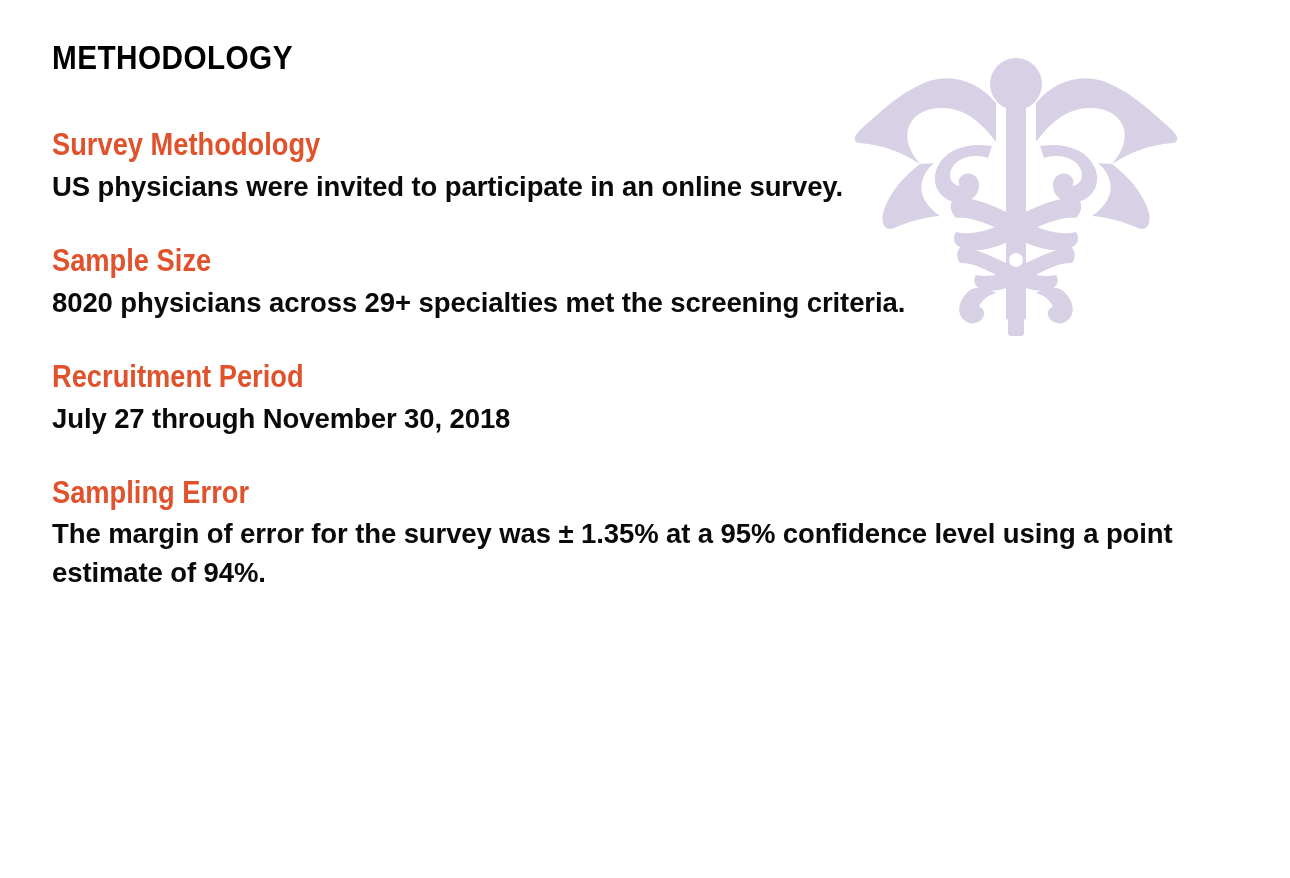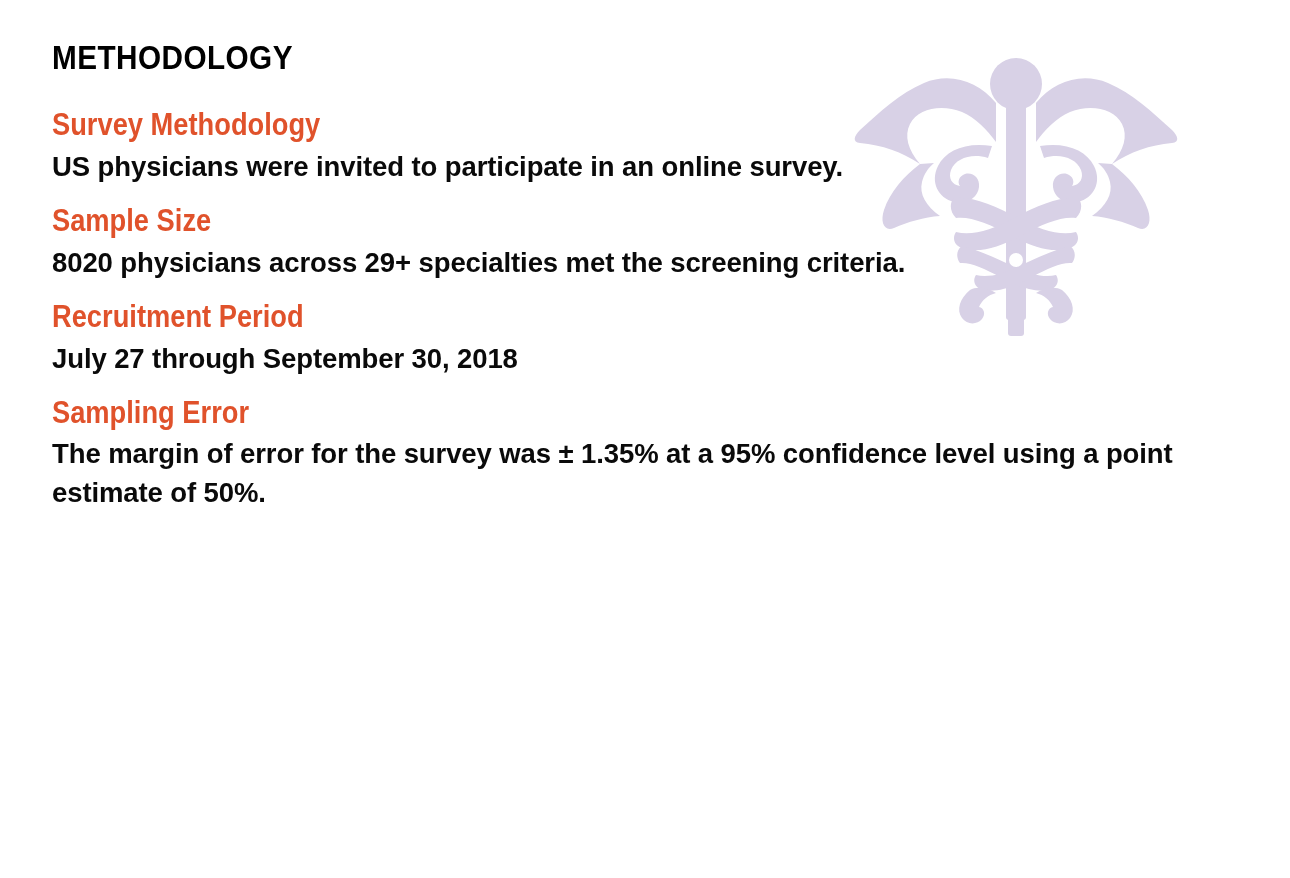--- a/index.html
+++ b/index.html
@@ -45,24 +45,24 @@
     font-size: 33px;
     letter-spacing: 0.5px;
     color: #000000;
     line-height: 1.1;
     margin: 0;
     transform: scaleX(0.90);
     transform-origin: left center;
   }
 
   .section {
-    margin-top: 18px;
+    margin-top: 38px;
   }
   .section:first-of-type {
-    margin-top: 32px;
+    margin-top: 52px;
   }
 
   .section-heading {
     font-family: "Liberation Sans Narrow", "Liberation Sans", sans-serif;
     font-weight: 700;
     font-size: 31px;
     color: #E0522B;
     line-height: 1.12;
     margin: 0 0 4px 0;
     transform: scaleX(0.88);
@@ -214,21 +214,21 @@
     <p class="section-body">US physicians were invited to participate in an online survey.</p>
   </div>
 
   <div class="section">
     <div class="section-heading">Sample Size</div>
     <p class="section-body">8020 physicians across 29+ specialties met the screening criteria.</p>
   </div>
 
   <div class="section">
     <div class="section-heading">Recruitment Period</div>
-    <p class="section-body">July 27 through September 30, 2018</p>
+    <p class="section-body">July 27 through November 30, 2018</p>
   </div>
 
   <div class="section">
     <div class="section-heading">Sampling Error</div>
-    <p class="section-body">The margin of error for the survey was ± 1.35% at a 95% confidence level using a point estimate of 50%.</p>
+    <p class="section-body">The margin of error for the survey was ± 1.35% at a 95% confidence level using a point estimate of 94%.</p>
   </div>
 
 </div>
 
 </body></html>

